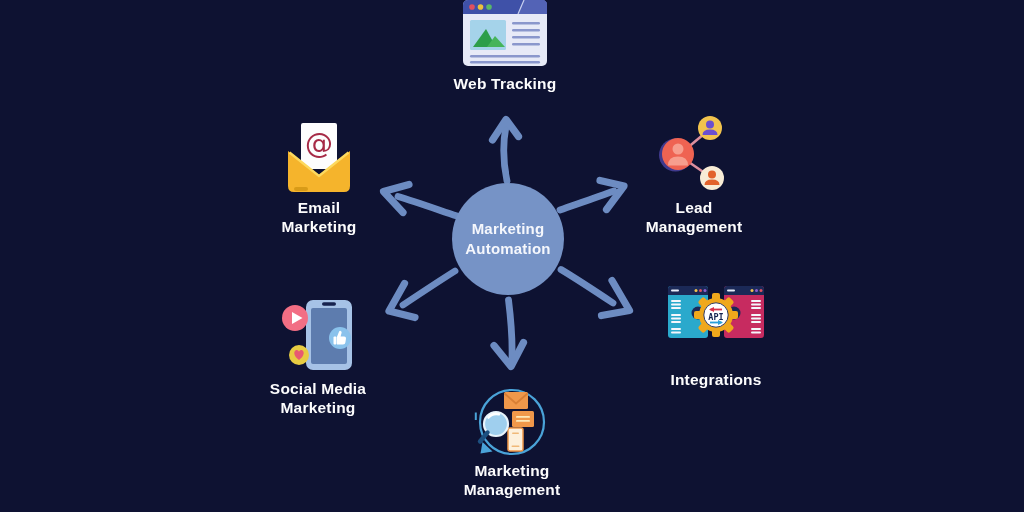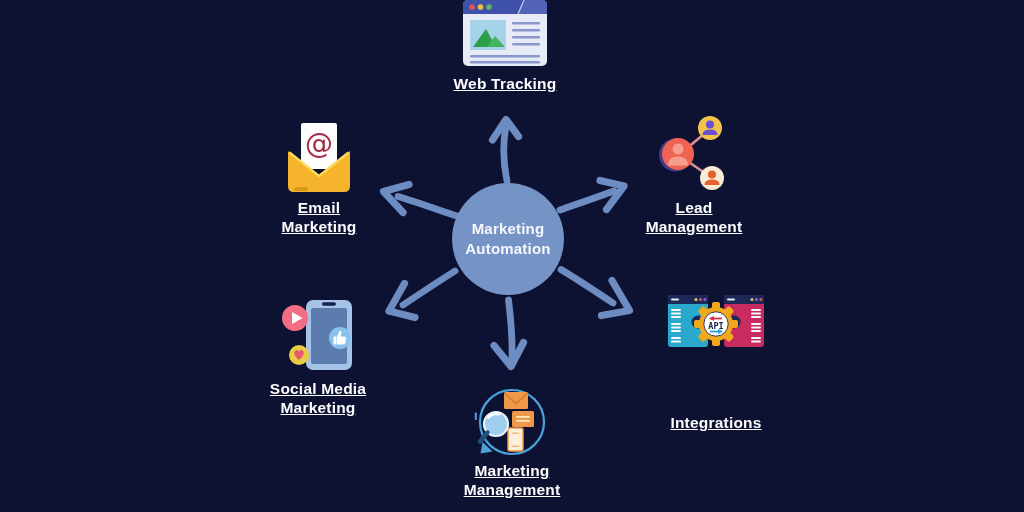--- a/index.html
+++ b/index.html
@@ -21,30 +21,30 @@
     text-align:center;color:var(--center-text,#f5f7fc);
     font-size:15px;font-weight:700;line-height:20px;letter-spacing:.2px;
   }
   .center-label span{display:block;}
   .node{position:absolute;display:flex;flex-direction:column;align-items:center;}
   .node .icon{display:flex;justify-content:center;}
   .node .label{
     text-align:center;color:var(--label,#fcfcfd);
     font-size:15.5px;font-weight:700;line-height:19px;letter-spacing:.2px;
   }
-  .node .label span{display:block;text-decoration:underline;}
+  .node .label span{display:block;}
   .n-web{left:415px;top:0;width:180px;}
   .n-web .label{margin-top:7px;}
   .n-email{left:234px;top:121px;width:170px;}
   .n-email .label{margin-top:2px;}
   .n-lead{left:609px;top:110px;width:170px;}
   .n-lead .label{margin-top:4px;}
   .n-social{left:230px;top:298px;width:176px;}
   .n-social .label{margin-top:5px;}
-  .n-integrations{left:628px;top:289px;width:176px;gap:34px;}
+  .n-integrations{left:628px;top:280px;width:176px;}
   .n-integrations .label{margin-top:18px;}
   .n-campaign{left:424px;top:385px;width:176px;}
   .n-campaign .label{margin-top:4px;}
   .api-text{font-family:"DejaVu Sans Mono",monospace;font-weight:bold;}
   .at-text{font-family:"DejaVu Sans",sans-serif;}
 </style>
 </head>
 <body>
 
 <div class="canvas">

